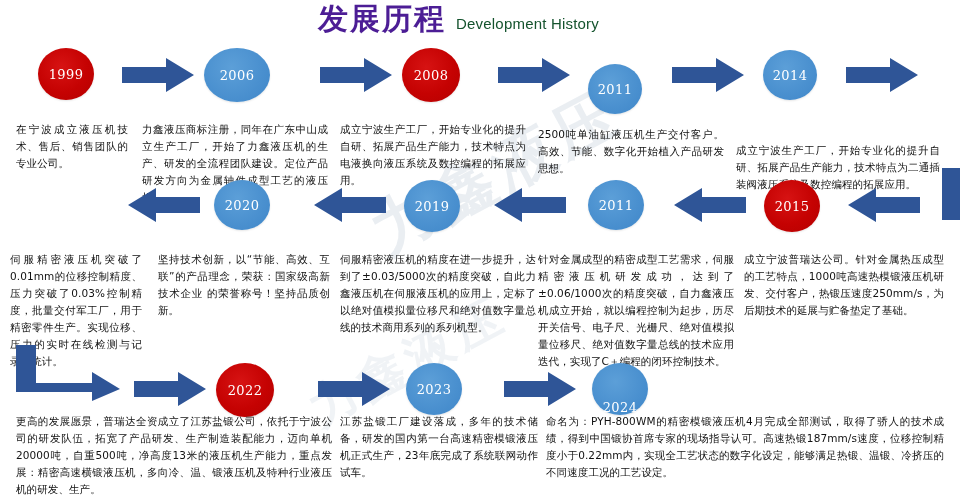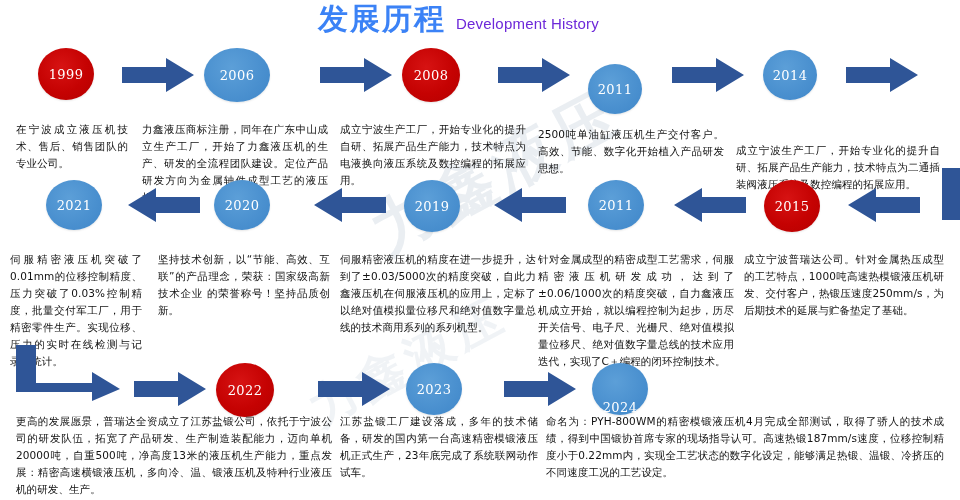--- a/index.html
+++ b/index.html
@@ -18,24 +18,24 @@
     color:rgba(150,170,190,.20);
     transform:rotate(-28deg);
     white-space:nowrap;pointer-events:none;
     font-family:"DejaVu Serif","Liberation Serif",serif;
   }
   .watermark.w2{left:300px;top:330px;font-size:48px;color:rgba(150,170,190,.14);}
 
   
   .title-wrap{position:absolute;left:318px;top:2px;display:flex;align-items:flex-end;gap:10px;}
   .title-cn{
-    font-size:30px;font-weight:700;color:#3b82f6;letter-spacing:2px;
+    font-size:30px;font-weight:700;color:#4c1d95;letter-spacing:2px;
     line-height:1.15;font-family:"DejaVu Sans","Liberation Sans",sans-serif;
   }
-  .title-en{font-size:15px;color:#6d28d9;letter-spacing:.2px;padding-bottom:5px;}
+  .title-en{font-size:15px;color:#14532d;letter-spacing:.2px;padding-bottom:5px;}
 
   
   .node{
     position:absolute;border-radius:50%;
     display:flex;align-items:center;justify-content:center;
     color:#ffffff;font-size:13px;letter-spacing:.4px;
     font-family:"DejaVu Serif","Liberation Serif",serif;
     box-shadow:0 1px 2px rgba(0,0,0,.10);
   }
   .node.red{background:radial-gradient(circle at 42% 36%,#d71313 0%,#c50202 55%,#b40000 100%);}
@@ -114,23 +114,20 @@
   <p class="para" style="left:538px;top:110px;width:186px;margin-top:16px;">2500吨单油缸液压机生产交付客户。高效、节能、数字化开始植入产品研发思想。</p>
   <p class="para" style="left:736px;top:110px;width:204px;margin-top:32px;">成立宁波生产工厂，开始专业化的提升自研、拓展产品生产能力，技术特点为二通插装阀液压系统及数控编程的拓展应用。</p>
 
   <div class="arrow" style="left:884px;top:168px;">
     <svg width="76" height="52" viewBox="0 0 76 52">
       <path d="M58 0 H76 V52 H58 Z" fill="#2f5597"></path>
       <path d="M58 34 H76 V52 H58 Z" fill="#2f5597"></path>
     </svg>
   </div>
 
-  <div class="node blue" style="left:46px;top:180px;width:56px;height:50px;">
-    <span>2021</span>
-  </div>
   <div class="node blue" style="left:214px;top:180px;width:56px;height:50px;">
     <span>2020</span>
   </div>
   <div class="node blue" style="left:404px;top:180px;width:56px;height:52px;">
     <span>2019</span>
   </div>
   <div class="node blue" style="left:588px;top:180px;width:56px;height:50px;">
     <span>2011</span>
   </div>
   <div class="node red" style="left:764px;top:180px;width:56px;height:52px;">

